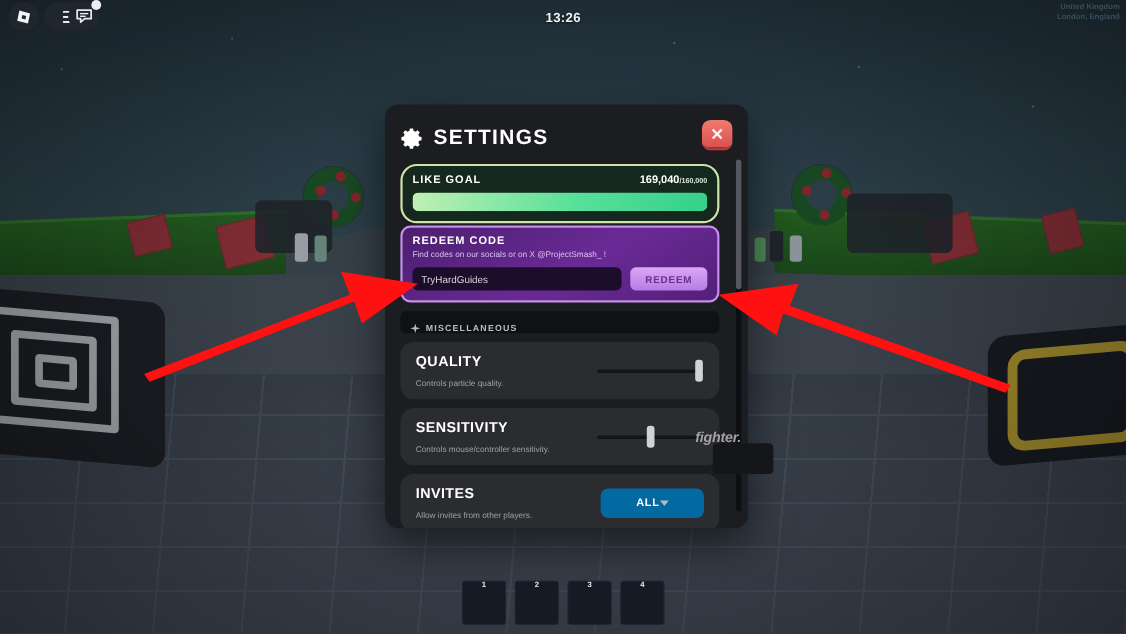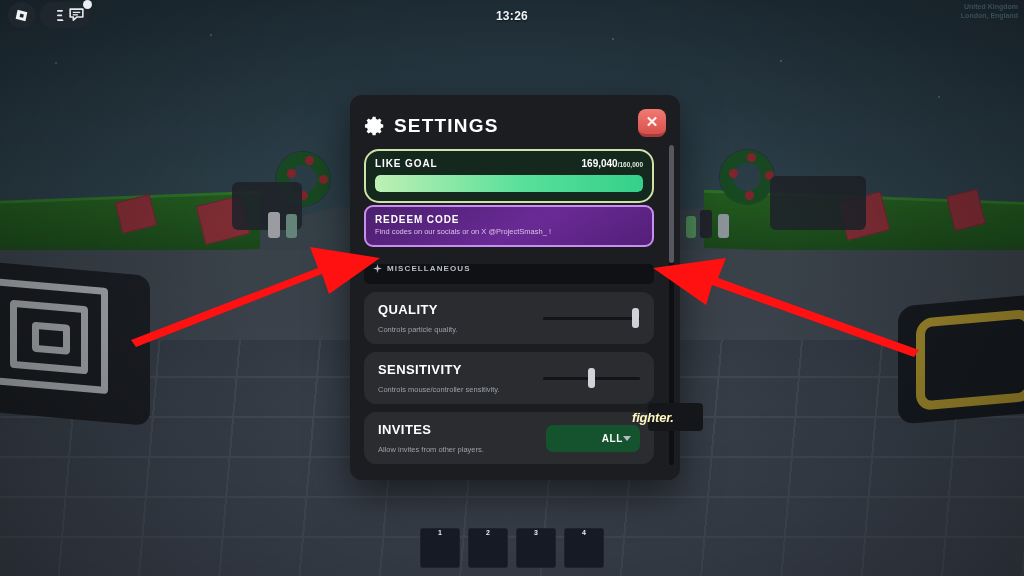--- a/index.html
+++ b/index.html
@@ -149,40 +149,40 @@
   }
   #redeem-button {
     width:70px; height:21px; background:linear-gradient(#d9a8f5,#b77ce2);
     border:none; border-radius:5px; color:#6a2f8e; font-size:9px;
     font-weight:bold; letter-spacing:.7px; cursor:pointer;
     font-family:"Liberation Sans",sans-serif;
   }
 
   
   #misc-header {
-    margin-top:17px; height:20px; background:#0f1114; border-radius:5px;
-    display:flex; align-items:flex-start; padding:0 9px; gap:5px;
+    margin-top:8px; height:20px; background:#0f1114; border-radius:5px;
+    display:flex; align-items:flex-end; padding:0 9px; gap:5px;
   }
   #misc-header .lbl { color:#b9bec6; font-size:8px; font-weight:bold; letter-spacing:1.1px; }
 
   
   .setting-row {
     margin-top:8px; height:52px; background:#2a2c30; border-radius:12px;
     display:flex; align-items:center; justify-content:space-between; padding:0 14px;
   }
   .srow-name { color:#fff; font-size:13px; font-weight:bold; letter-spacing:.4px; }
   .srow-desc { color:#9aa0a8; font-size:7.5px; margin-top:8px; }
   .slider { position:relative; width:97px; height:22px; display:flex; align-items:center; }
   .slider .track { width:100%; height:3px; background:#121417; border-radius:2px; }
   .slider .knob {
     position:absolute; width:7px; height:20px; background:#cfd3d8; border-radius:3px;
   }
   .dropdown {
-    width:94px; height:27px; background:#14532d; border-radius:7px;
-    display:flex; align-items:center; justify-content:flex-end;
+    width:94px; height:27px; background:#0369a1; border-radius:7px;
+    display:flex; align-items:center; justify-content:center;
     padding:0 9px; cursor:pointer;
   }
   .dropdown .val { color:#fff; font-size:10px; font-weight:bold; letter-spacing:.6px; }
   .caret { width:0;height:0;border-left:4px solid transparent;border-right:4px solid transparent;border-top:5px solid #b6bbc2; }
 
   
   #panel-scrollbar {
     position:absolute; right:6px; top:50px; width:5px; height:320px;
     background:#0d0f12; border-radius:3px;
   }
@@ -200,21 +200,21 @@
     position:absolute; top:1px; left:0; right:0; text-align:center;
     color:#e9edf2; font-size:7px; font-weight:bold;
   }
 
   
   #chat-bubble {
     position:absolute; left:648px; top:403px; width:55px; height:28px;
     background:#14161a; border-radius:4px;
   }
   #chat-text {
-    position:absolute; left:632px; top:410px; color:#fef9c3;
+    position:absolute; left:632px; top:390px; color:#a3a3a3;
     font-size:13px; font-style:italic; font-weight:bold; letter-spacing:-.2px;
   }
 
   
   #annotations { position:absolute; inset:0; pointer-events:none; }
 </style>
 </head>
 <body>
 
 <div id="game-bg">
@@ -329,20 +329,24 @@
         </span>
       </div>
       <div class="lg-track">
         <div class="lg-fill"></div>
       </div>
     </div>
 
     <div id="redeem-card">
       <div id="redeem-title">REDEEM CODE</div>
       <div id="redeem-sub">Find codes on our socials or on X @ProjectSmash_ !</div>
+      <div class="redeem-row">
+        <input id="redeem-input" type="text" value="TryHardGuides" style="">
+        <button id="redeem-button">REDEEM</button>
+      </div>
     </div>
 
     <div id="misc-header">
       <svg width="9" height="9" viewBox="0 0 10 10">
         <path d="M5 0l1 3.9L10 5 6 6.1 5 10 4 6.1 0 5l4-1.1z" fill="#b9bec6"></path>
       </svg>
       <span class="lbl">MISCELLANEOUS</span>
     </div>
 
     <div class="setting-row">

